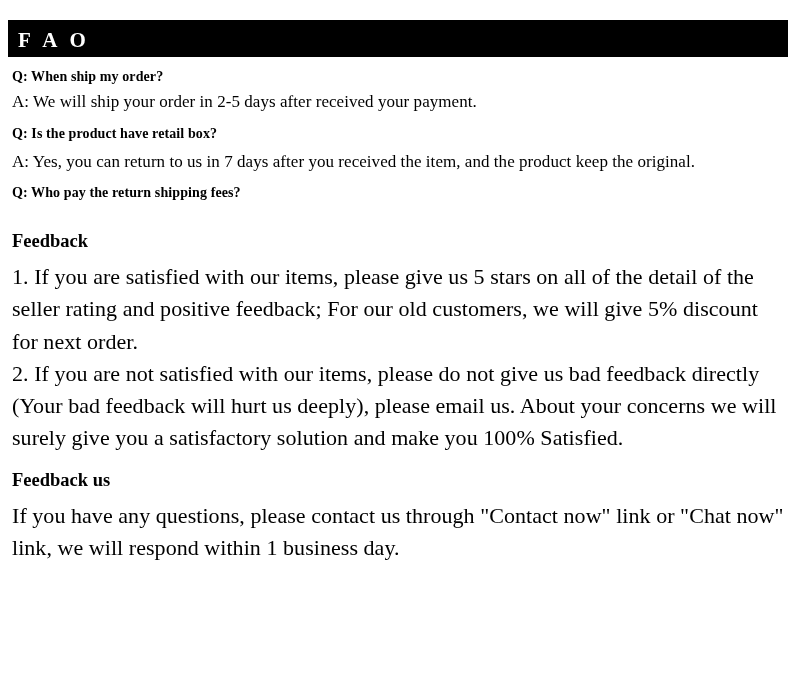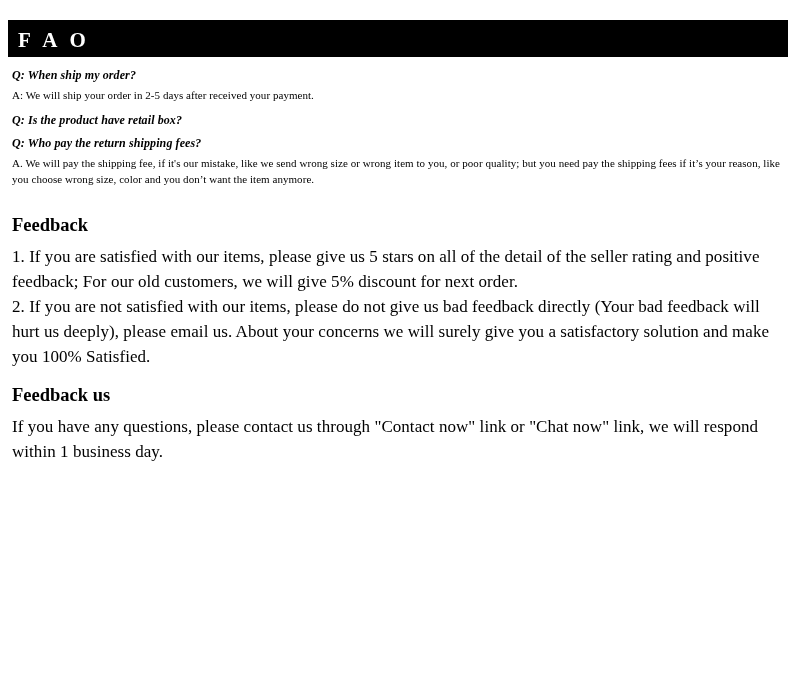--- a/index.html
+++ b/index.html
@@ -43,29 +43,28 @@
 
   
   .qa-list {
     padding: 0 2px 0 4px;
   }
   .qa-item {
     margin: 0 0 6px 0;
   }
   .qa-question {
     font-weight: bold;
-    font-size: 12px;
+    font-size: 14px;
     line-height: 1.42;
     margin: 0 0 3px 0;
     letter-spacing: 0.1px;
-    font-style: italic;
   }
   .qa-answer {
     font-weight: normal;
-    font-size: 11px;
+    font-size: 17px;
     line-height: 1.46;
     margin: 0 0 9px 0;
     letter-spacing: 0.05px;
   }
 
   
   .section {
     padding: 0 2px 0 4px;
   }
   .section-heading {
@@ -75,21 +74,21 @@
     line-height: 1.3;
     margin: 0 0 8px 0;
   }
   .section-spacer-top {
     margin-top: 26px;
   }
   .section-spacer-contact {
     margin-top: 14px;
   }
   .section-para {
-    font-size: 17px;
+    font-size: 22px;
     line-height: 1.46;
     margin: 0;
     letter-spacing: 0.05px;
   }
   .section-para + .section-para {
     margin-top: 0;
   }
 </style>
 </head>
 <body>
@@ -106,25 +105,25 @@
       <p class="qa-question">Q: When ship my order?</p>
       <p class="qa-answer">A: We will ship your order in 2-5 days after received your payment.</p>
     </div>
 
 
     <div class="qa-item">
       <p class="qa-question">Q: Is the product have retail box?</p>
     </div>
 
     <div class="qa-item">
+      <p class="qa-answer">A: Yes, you can return to us in 7 days after you received the item, and the product keep the original.</p>
     </div>
 
     <div class="qa-item">
       <p class="qa-question">Q: Who pay the return shipping fees?</p>
-      <p class="qa-answer">A.  We will pay the shipping fee, if  it's our mistake, like we send wrong size or wrong item to you, or poor quality; but you need pay the shipping fees if  it’s your reason, like you choose wrong size, color and you don’t want the item anymore.</p>
     </div>
 
   </div>
 
   <div class="section section-spacer-top">
     <p class="section-heading">Feedback</p>
     <p class="section-para">1.  If you are satisfied with our items, please give us 5 stars on all of the detail of the seller rating and positive feedback; For our old customers, we will give 5% discount for next order.</p>
     <p class="section-para">2.  If you are not satisfied with our items, please do not give us bad feedback directly (Your bad feedback will hurt us deeply), please email us. About your concerns we will surely give you a satisfactory solution and make you 100% Satisfied.</p>
   </div>
 

